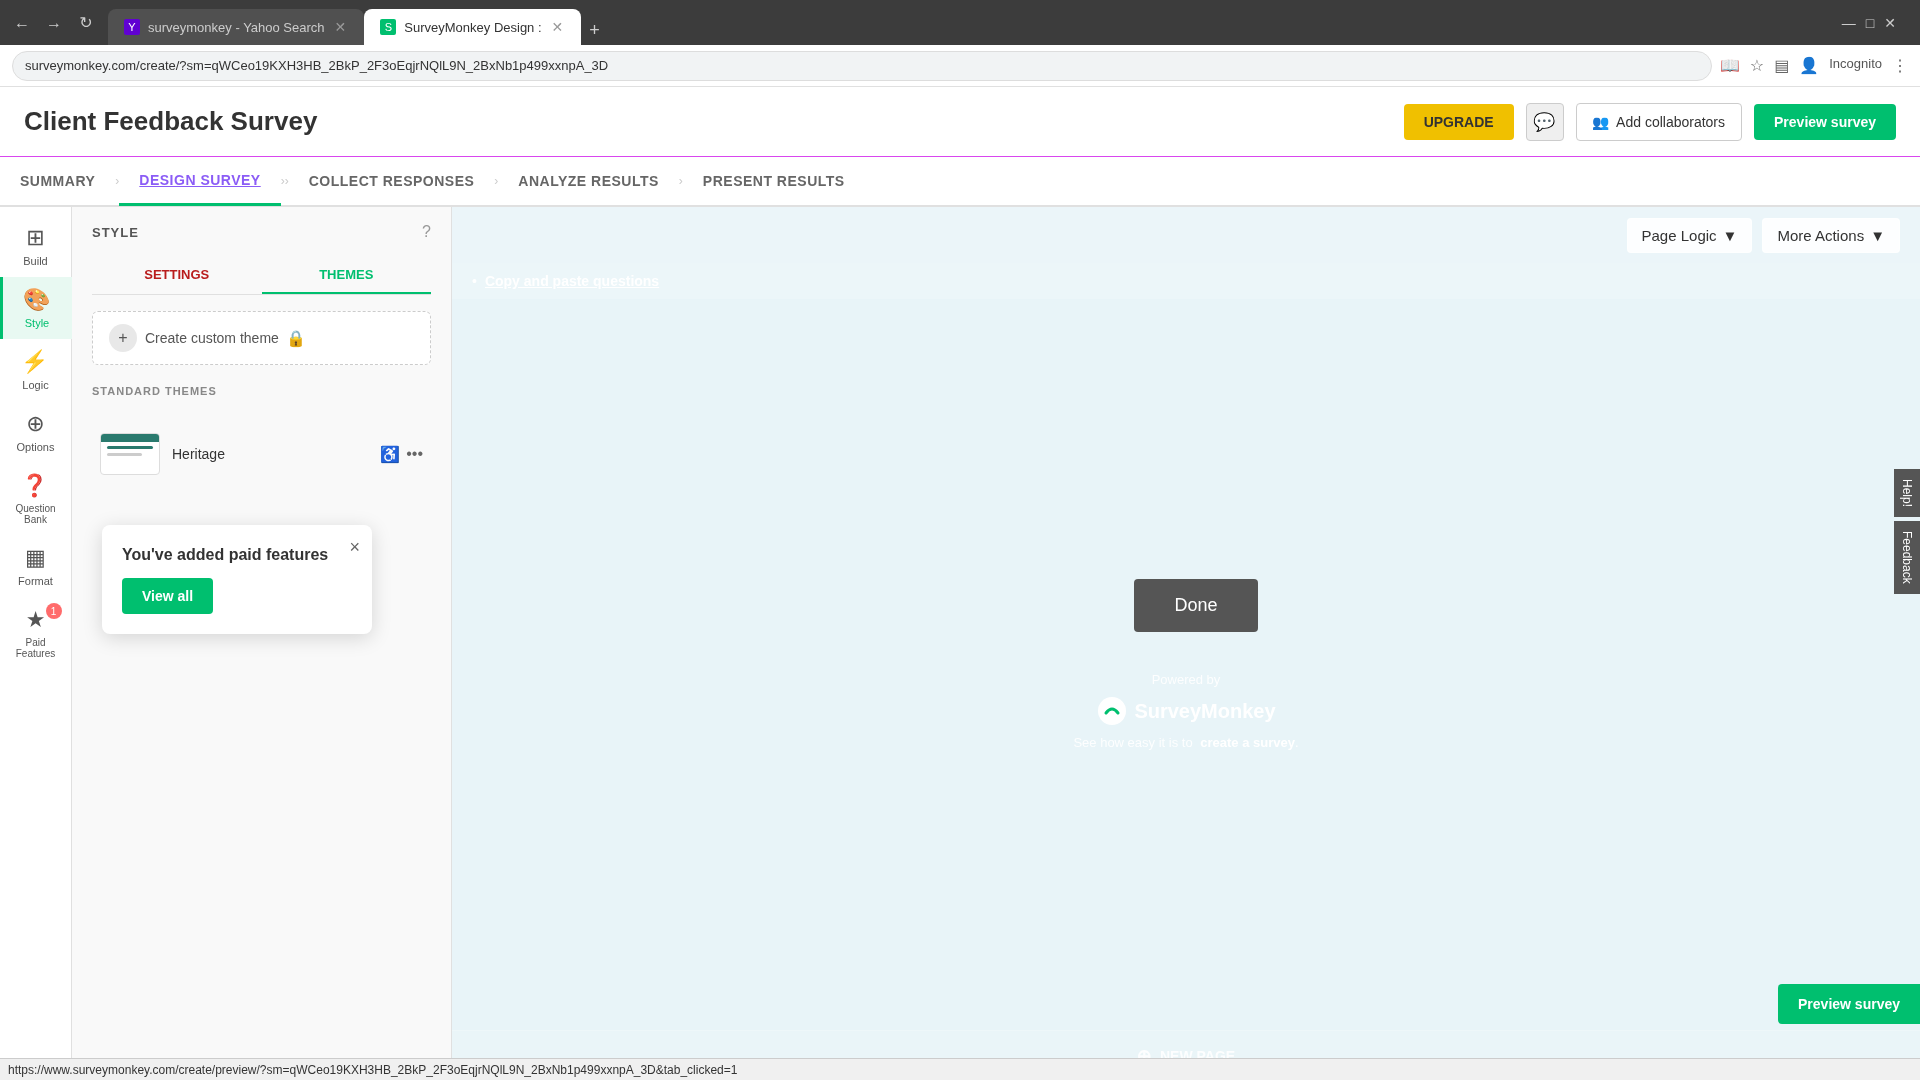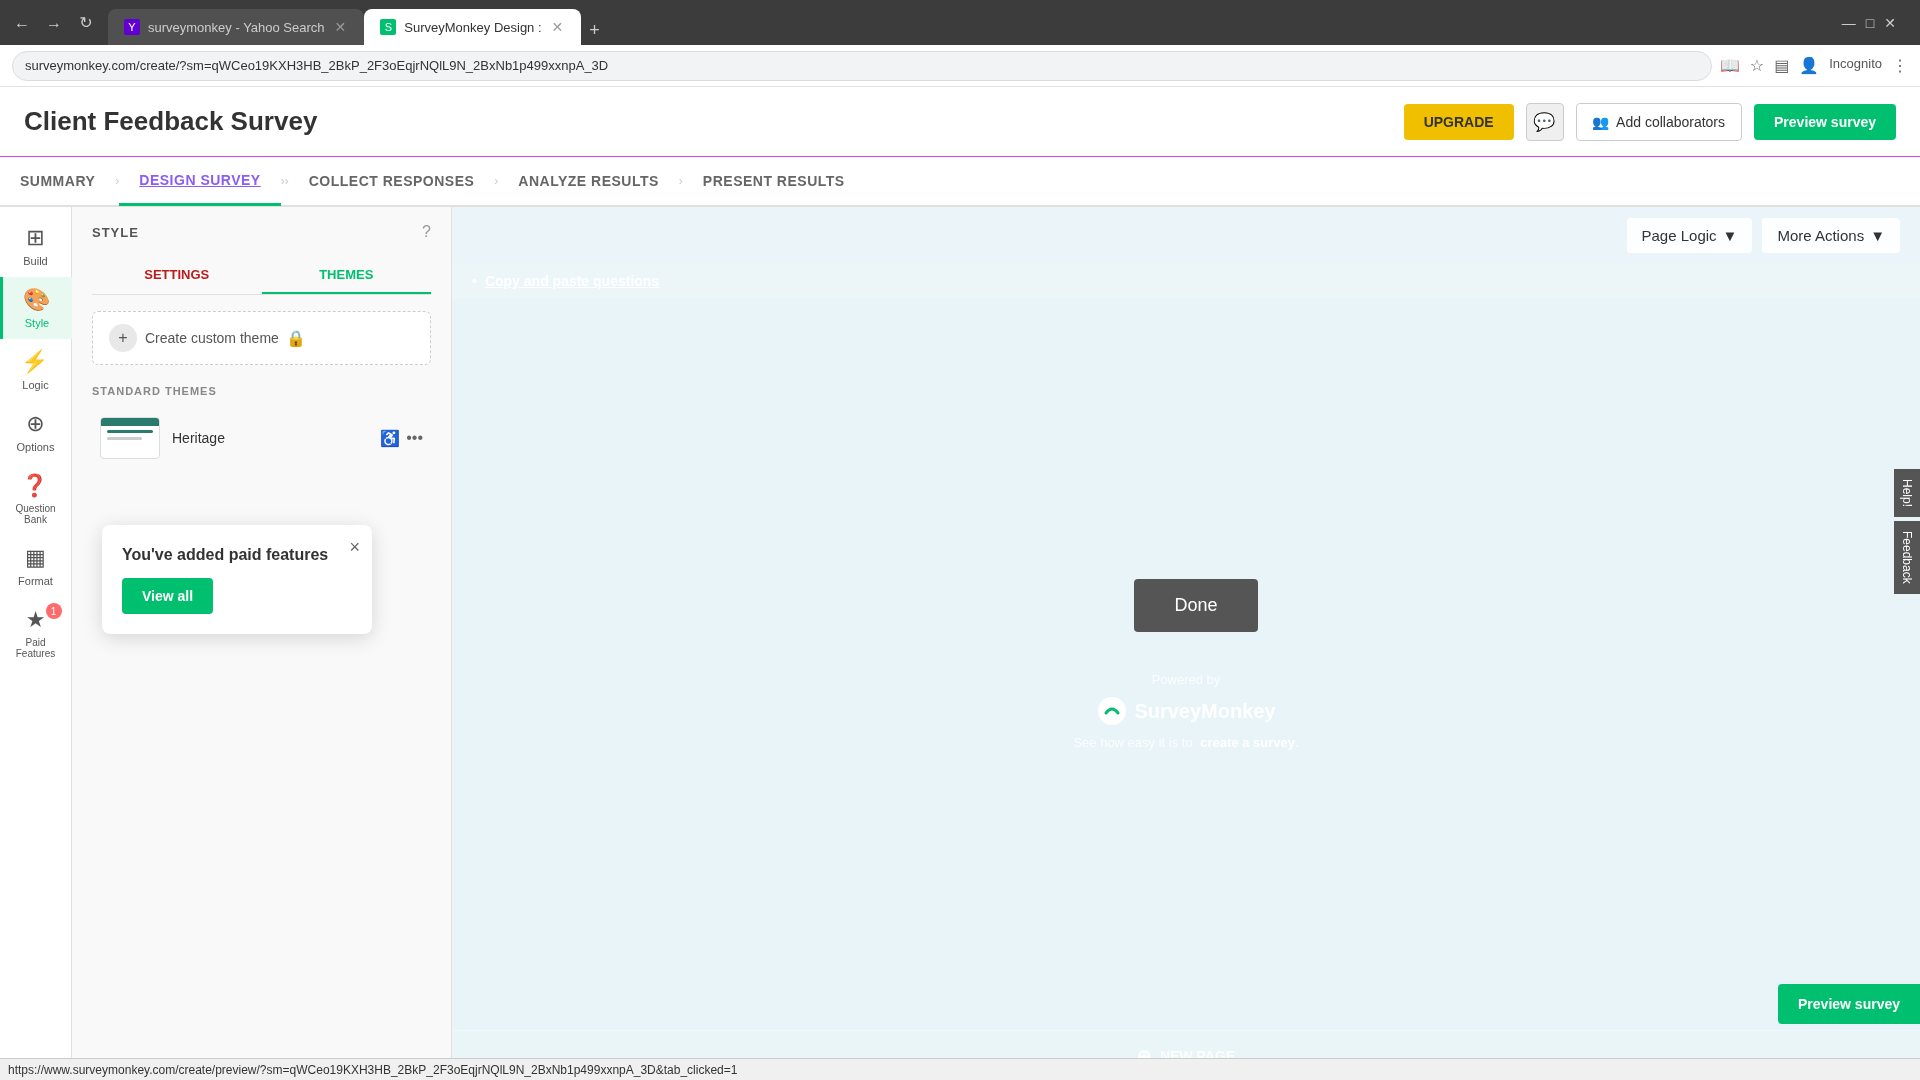--- a/index.html
+++ b/index.html
@@ -58,21 +58,21 @@
     .panel-help { color: #999; font-size: 16px; cursor: pointer; }
     .panel-tabs { display: flex; border-bottom: 1px solid #e0e0e0; margin: 0 20px; }
     .panel-tab { flex: 1; text-align: center; padding: 10px; font-size: 13px; font-weight: 600; color: #b91c1c; cursor: pointer; }
     .panel-tab.active { color: #00bf6f; border-bottom: 2px solid #00bf6f; }
 
     
     .theme-section { padding: 16px 20px; }
     .create-theme-btn { display: flex; align-items: center; gap: 8px; padding: 12px 16px; border: 1px dashed #ccc; border-radius: 6px; cursor: pointer; font-size: 14px; color: #555; background: #fff; margin-bottom: 20px; }
     .create-theme-icon { width: 28px; height: 28px; background: #e8e8e8; border-radius: 50%; display: flex; align-items: center; justify-content: center; color: #555; font-size: 16px; }
     .lock-icon { font-size: 16px; }
-    .section-label { font-size: 11px; font-weight: 700; color: #888; letter-spacing: 1px; margin-bottom: 12px; }
+    .section-label { font-size: 11px; font-weight: 700; color: #888; letter-spacing: 1px; margin-bottom: 28px; }
     .theme-item { display: flex; align-items: center; gap: 12px; padding: 8px; border-radius: 6px; cursor: pointer; }
     .theme-thumb { width: 60px; height: 42px; border-radius: 4px; background: #fff; border: 1px solid #ddd; overflow: hidden; position: relative; }
     .theme-thumb-inner { width: 100%; height: 8px; background: #2a7a6e; }
     .theme-thumb-line { height: 3px; background: #2a7a6e; margin: 4px 6px 2px; border-radius: 2px; }
     .theme-name { font-size: 14px; color: #333; flex: 1; }
     .theme-actions { display: flex; gap: 6px; align-items: center; }
     .accessibility-icon { color: #1a73e8; font-size: 16px; cursor: pointer; }
     .more-icon { color: #666; font-size: 16px; cursor: pointer; }
 
     

